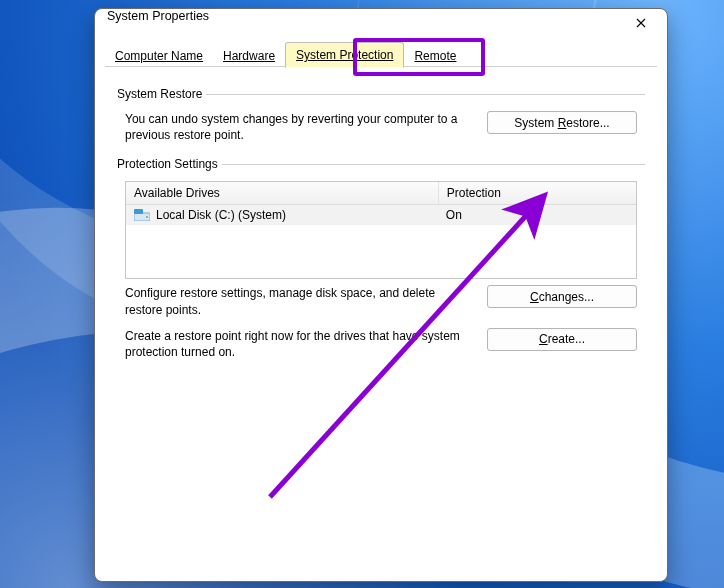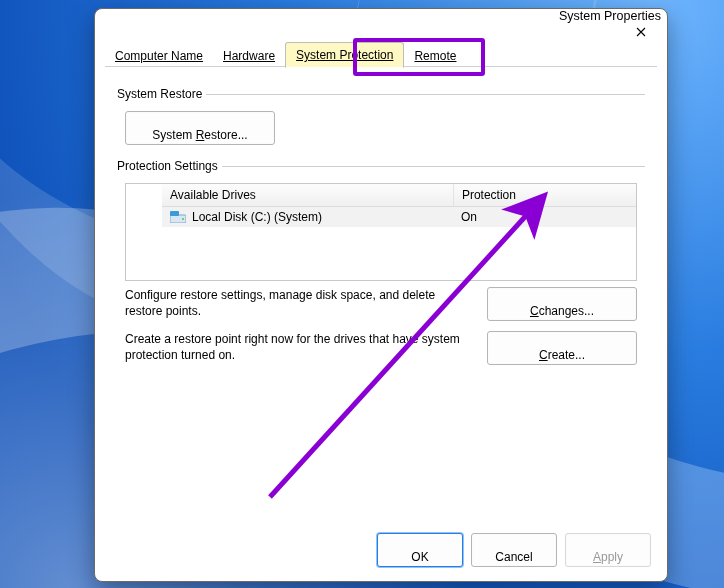--- a/index.html
+++ b/index.html
@@ -39,24 +39,23 @@
     height: 572px;
     background: #fff;
     border: 1px solid #6a6a6a;
     border-radius: 8px;
     box-shadow: 0 8px 24px rgba(0,0,0,0.35);
     display: flex;
     flex-direction: column;
   }
   .titlebar {
     display: flex;
-    align-items: flex-end;
+    align-items: flex-start;
     height: 32px;
     padding: 0 6px 0 12px;
-    flex-direction: column;
   }
   .titlebar .title { font-size: 12.5px; }
   .titlebar .spacer { flex: 1; }
   .close-btn {
     width: 40px; height: 28px;
     display: flex; align-items: center; justify-content: center;
     font-size: 14px; color:#333;
     border-radius: 4px;
   }
 
@@ -128,34 +127,33 @@
     margin: 6px 8px 10px 8px;
   }
   .row .desc { flex:1; font-size:12px; line-height:1.35; }
   .btn {
     min-width: 150px;
     height: 23px;
     background:#fdfdfd;
     border:1px solid #b5b5b5;
     border-radius:3px;
     font: inherit;
-    padding: 16px 10px;
+    padding: 0 10px;
     text-align:center;
     box-shadow: 0 0 0 0.5px rgba(0,0,0,0.02) inset;
   }
   .btn:disabled { color:#9a9a9a; border-color:#d8d8d8; }
   .btn .ul { text-decoration: underline; }
 
   .drives-table {
     margin: 0 8px 4px 8px;
     border:1px solid #c7c7c7;
     height: 96px;
     background:#fff;
     overflow:hidden;
-    padding-left:36px;
   }
   .drives-head {
     display:flex;
     background: linear-gradient(#fcfcfc,#f0f0f0);
     border-bottom:1px solid #dcdcdc;
     font-size:12px;
   }
   .drives-head .col {
     padding:4px 8px;
     border-right:1px solid #e3e3e3;
@@ -220,20 +218,21 @@
 
     <div class="content">
 
 
       <div class="group">
         <div class="group-header">
           <span class="label">System Restore</span>
           <span class="line"></span>
         </div>
         <div class="row">
+          <div class="desc">You can undo system changes by reverting your computer to a previous restore point.</div>
           <button class="btn" id="btn-restore">
             <span>System </span><span class="ul">R</span><span>estore...</span>
           </button>
         </div>
       </div>
 
       <div class="group">
         <div class="group-header">
           <span class="label">Protection Settings</span>
           <span class="line"></span>
@@ -271,27 +270,20 @@
         <div class="row">
           <div class="desc">Create a restore point right now for the drives that have system protection turned on.</div>
           <button class="btn">
             <span></span><span class="ul">C</span><span>reate...</span>
           </button>
         </div>
       </div>
 
     </div>
 
-    <div class="footer">
-      <button class="btn default">OK</button>
-      <button class="btn">Cancel</button>
-      <button class="btn" disabled="">
-        <span class="ul">A</span><span>pply</span>
-      </button>
-    </div>
 
     <div class="tab-highlight" id="tab-hl" style="left: 258.438px; top: 29px; width: 123.375px; height: 30px;"></div>
 
     <svg class="arrow-svg" id="arrow">
       <defs>
         <marker id="ah" viewBox="0 0 12 12" refX="10" refY="6" markerWidth="9" markerHeight="9" orient="auto-start-reverse">
           <path d="M0 0 L12 6 L0 12 L3 6 z" fill="#8a00d4"></path>
         </marker>
       </defs>
       <line id="arrow-line" x1="175" y1="488" x2="448" y2="188" stroke="#8a00d4" stroke-width="5" marker-end="url(#ah)"></line>

